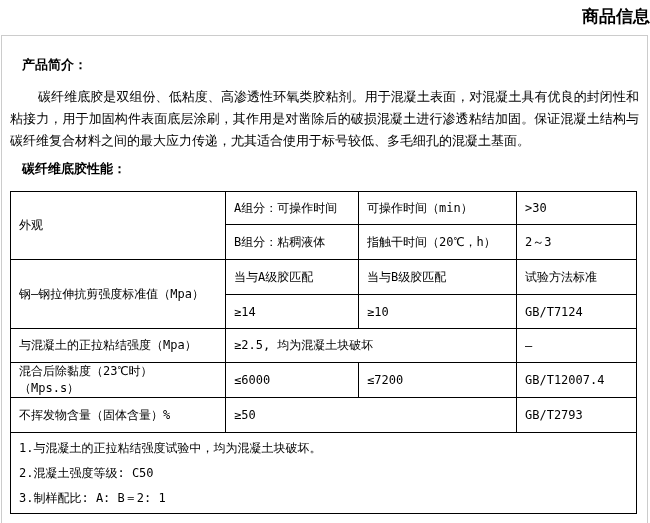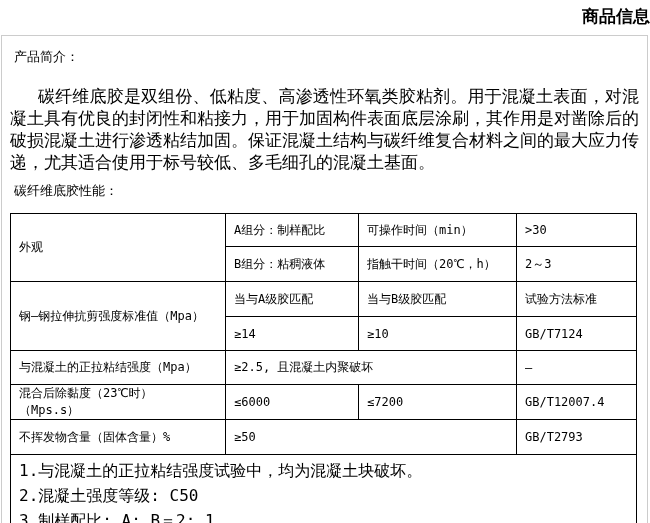--- a/index.html
+++ b/index.html
@@ -30,29 +30,29 @@
   }
   .content-box {
     box-sizing: border-box;
     margin: 0 2px 0 1px;
     height: 520px;
     border: 1px solid #cccccc;
     padding: 8px 8px 0 8px;
     background: #ffffff;
   }
   .section-heading {
-    margin: 4px;
+    margin: 12px;
     font-size: 13px;
-    font-weight: normal;
+    font-weight: bold;
     line-height: 18px;
     font-family: "Liberation Sans", sans-serif;
   }
   .intro-paragraph {
-    margin: 20px 0 0 0;
-    font-size: 17px;
+    margin: 12px 0 0 0;
+    font-size: 13px;
     line-height: 22px;
     text-indent: 28px;
     text-align: justify;
   }
   .perf-heading {
     margin-top: 8px;
   }
   table.perf-table {
     margin-top: 13px;
     width: 626px;
@@ -74,21 +74,21 @@
   tr.r5 td { height: 33px; }
   tr.r6 td { height: 32px; }
   tr.r7 td { height: 34px; }
   td.notes-cell {
     height: 80px;
     vertical-align: top;
     padding: 5px 8px 0 5px;
   }
   .note-line {
     margin: 0;
-    font-size: 16px;
+    font-size: 12px;
     line-height: 25px;
     font-family: "DejaVu Sans Mono", "Liberation Mono", monospace;
   }
 </style>
 </head>
 <body>
 
 <div class="header">
   <h1 class="page-title">商品信息</h1>
 </div>
@@ -102,21 +102,21 @@
   <table class="perf-table">
     <colgroup>
       <col style="width:215px">
       <col style="width:133px">
       <col style="width:158px">
       <col style="width:120px">
     </colgroup>
     <tbody>
       <tr class="r1">
         <td rowspan="2">外观</td>
-        <td>A组分：制样配比</td>
+        <td>A组分：可操作时间</td>
         <td>可操作时间（min）</td>
         <td>&gt;30</td>
       </tr>
       <tr class="r2">
         <td>B组分：粘稠液体</td>
         <td>指触干时间（20℃，h）</td>
         <td>2～3</td>
       </tr>
       <tr class="r3">
         <td rowspan="2">钢—钢拉伸抗剪强度标准值（Mpa）</td>
@@ -124,21 +124,21 @@
         <td>当与B级胶匹配</td>
         <td>试验方法标准</td>
       </tr>
       <tr class="r4">
         <td>≥14</td>
         <td>≥10</td>
         <td>GB/T7124</td>
       </tr>
       <tr class="r5">
         <td>与混凝土的正拉粘结强度（Mpa）</td>
-        <td colspan="2">≥2.5, 且混凝土内聚破坏</td>
+        <td colspan="2">≥2.5, 均为混凝土块破坏</td>
         <td>—</td>
       </tr>
       <tr class="r6">
         <td>混合后除黏度（23℃时） （Mps.s）</td>
         <td>≤6000</td>
         <td>≤7200</td>
         <td>GB/T12007.4</td>
       </tr>
       <tr class="r7">
         <td>不挥发物含量（固体含量）%</td>

